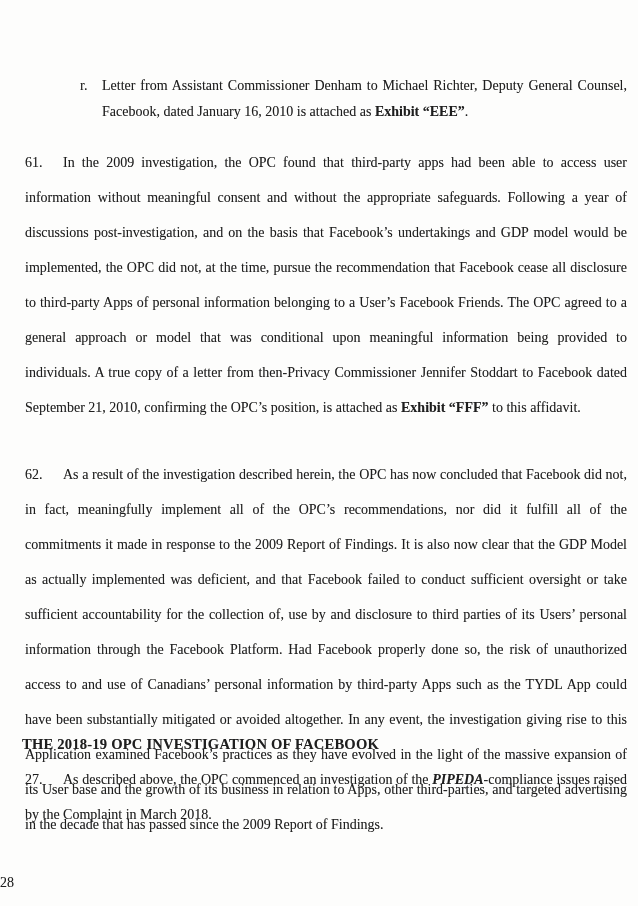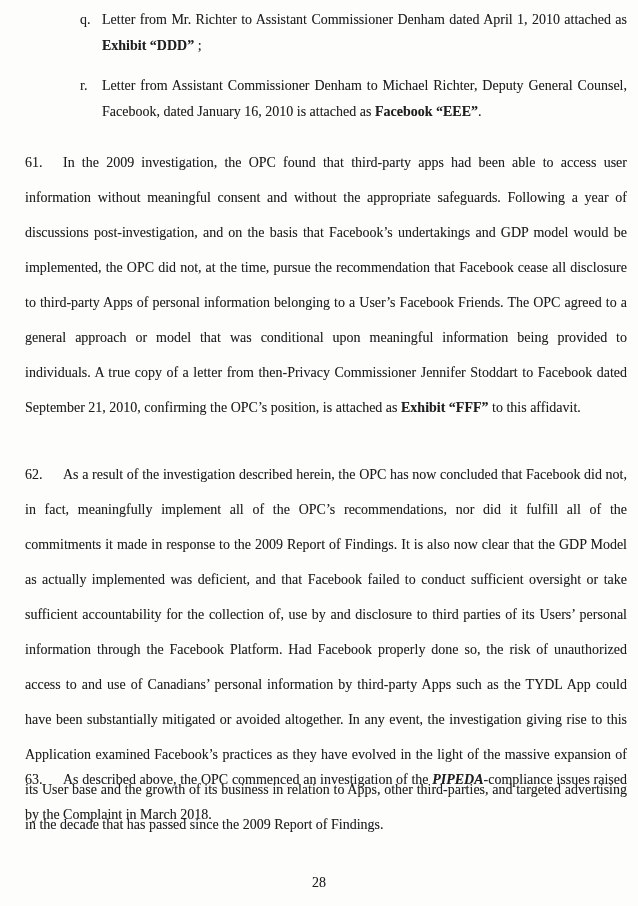--- a/index.html
+++ b/index.html
@@ -54,40 +54,39 @@
     font-weight: bold;
     font-size: 14.6px;
     letter-spacing: 0.2px;
     line-height: 26.9px;
   }
   .page-number {
     position: absolute;
     top: 870px;
     left: 0;
     width: 100%;
-    text-align: center;
     line-height: 26.9px;
   }
   #itm-q { top: 7px; }
   #itm-r { top: 73px; }
   #para-61 { top: 145px; }
   #para-62 { top: 413px; margin-top: 44px; }
   #para-63 { top: 762px; }
 </style>
 </head>
 <body>
 
 <div class="page">
 
-  <div class="exhibit-item" id="itm-q"><span class="item-letter">q.</span><span>Letter from Mr. Richter to Assistant Commissioner Denham dated April 1, 2010 attached as </span><span class="seg-bold">Exhibit “DDD”</span><span> ;</span></div>
 
-  <div class="exhibit-item" id="itm-r"><span class="item-letter">r.</span><span>Letter from Assistant Commissioner Denham to Michael Richter, Deputy General Counsel, Facebook, dated January 16, 2010 is attached as </span><span class="seg-bold">Facebook “EEE”</span><span>.</span></div>
+  <div class="exhibit-item" id="itm-r"><span class="item-letter">r.</span><span>Letter from Assistant Commissioner Denham to Michael Richter, Deputy General Counsel, Facebook, dated January 16, 2010 is attached as </span><span class="seg-bold">Exhibit “EEE”</span><span>.</span></div>
 
   <div class="para" id="para-61"><span class="para-num">61.</span><span>In the 2009 investigation, the OPC found that third-party apps had been able to access user information without meaningful consent and without the appropriate safeguards.  Following a year of discussions post-investigation, and on the basis that Facebook’s undertakings and GDP model would be implemented, the OPC did not, at the time, pursue the recommendation that Facebook cease all disclosure to third-party Apps of personal information belonging to a User’s Facebook Friends. The OPC agreed to a general approach or model that was conditional upon meaningful information being provided to individuals. A true copy of a letter from then-Privacy Commissioner Jennifer Stoddart to Facebook dated September 21, 2010, confirming the OPC’s position, is attached as </span><span class="seg-bold">Exhibit “FFF”</span><span> to this affidavit.</span></div>
 
   <div class="para" id="para-62"><span class="para-num">62.</span><span>As a result of the investigation described herein, the OPC has now concluded that Facebook did not, in fact, meaningfully implement all of the OPC’s recommendations, nor did it fulfill all of the commitments it made in response to the 2009 Report of Findings. It is also now clear that the GDP Model as actually implemented was deficient, and that Facebook failed to conduct sufficient oversight or take sufficient accountability for the collection of, use by and disclosure to third parties of its Users’ personal information through the Facebook Platform. Had Facebook properly done so, the risk of unauthorized access to and use of Canadians’ personal information by third-party Apps such as the TYDL App could have been substantially mitigated or avoided altogether. In any event, the investigation giving rise to this Application examined Facebook’s practices as they have evolved in the light of the massive expansion of its User base and the growth of its business in relation to Apps, other third-parties, and targeted advertising in the decade that has passed since the 2009 Report of Findings.</span></div>
 
+  <div class="heading">THE 2018-19 OPC INVESTIGATION OF FACEBOOK</div>
 
-  <div class="para" id="para-63"><span class="para-num">63.</span><span>As described above, the OPC commenced an investigation of the </span><span class="seg-italic">PIPEDA</span><span>-compliance issues raised by the Complaint in March 2018.</span></div>
+  <div class="para" id="para-63"><span class="para-num">27.</span><span>As described above, the OPC commenced an investigation of the </span><span class="seg-italic">PIPEDA</span><span>-compliance issues raised by the Complaint in March 2018.</span></div>
 
   <div class="page-number">28</div>
 
 </div>
 
 </body></html>

